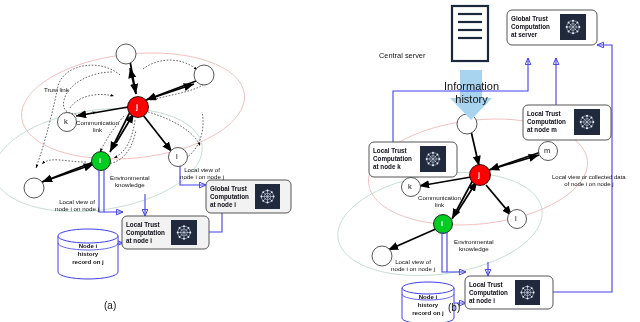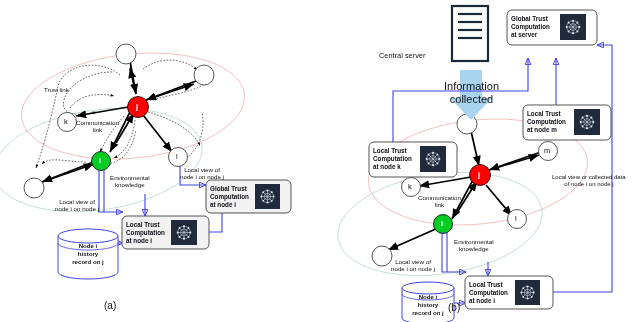--- a/index.html
+++ b/index.html
@@ -304,21 +304,21 @@
 Computation
 at node i</div>
   <div class="cyltxt" style="left:58px;top:242px;width:60px;">Node i
 history
 record on j</div>
 
   <div class="lbl cap" style="left:104px;top:300px;">(a)</div>
 
   <div class="srvlbl" style="left:379px;top:37px;margin-top:14px;">Central server</div>
   <div class="infq" style="left:404px;top:80px;width:135px;">Information
-collected</div>
+history</div>
 
   <div class="lbl tiny" style="left:418px;top:194px;text-align:center;">Communication
 link</div>
   <div class="lbl tiny" style="left:454px;top:238px;text-align:center;">Environmental
 knowledge</div>
   <div class="lbl tiny" style="left:391px;top:258px;text-align:center;">Local view of
 node i on node j</div>
   <div class="lbl tiny2" style="left:552px;top:174px;text-align:center;">Local view or collected data
 of node i on node j</div>
 

